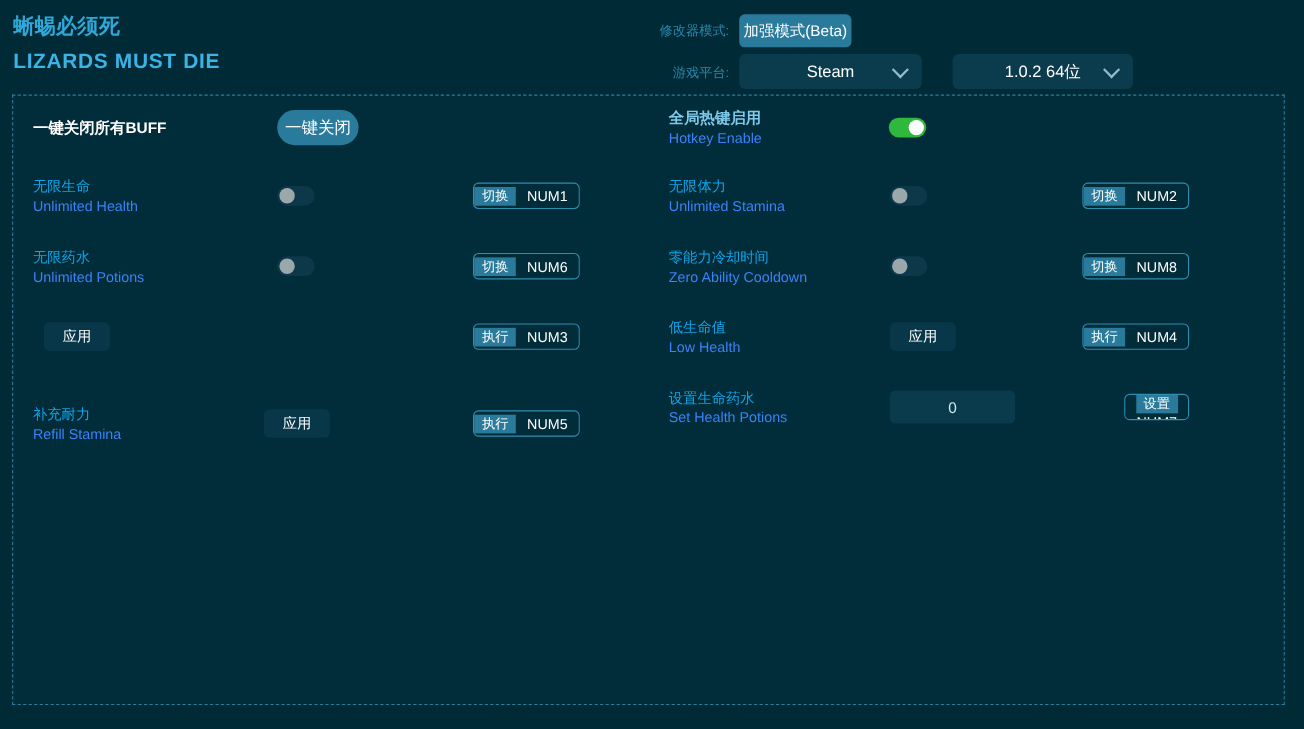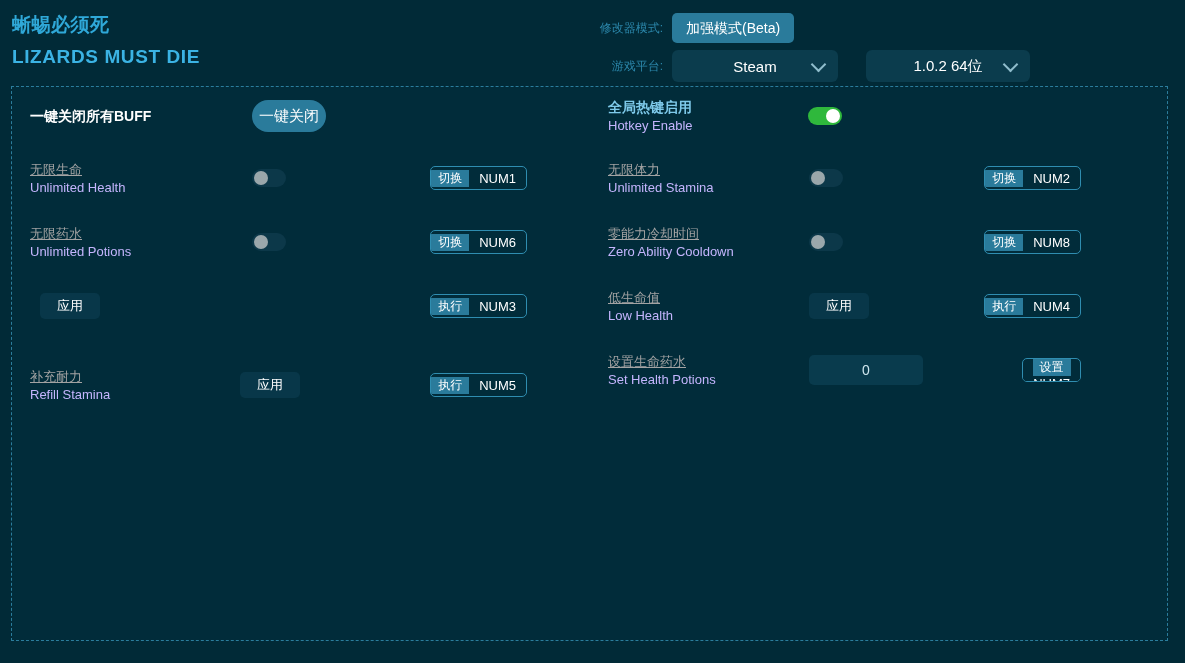--- a/index.html
+++ b/index.html
@@ -46,36 +46,36 @@
   }
 
   .header-controls {
     position: absolute;
     left: 586px;
     top: 13px;
     width: 590px;
   }
   .hc-row {
     display: flex;
-    align-items: center;
+    align-items: flex-end;
     height: 30px;
   }
   .hc-row + .hc-row { margin-top: 8px; }
   .hc-label {
     width: 86px;
     text-align: right;
     font-size: 12px;
     color: #2b87ab;
     padding-right: 9px;
     line-height: 30px;
     white-space: nowrap;
   }
   .mode-btn {
     height: 30px;
-    padding: 0 14px;
+    padding: 0 4px;
     background: #2a7b9b;
     color: #ffffff;
     border: none;
     border-radius: 5px;
     font-size: 14px;
     font-family: inherit;
     line-height: 30px;
     cursor: pointer;
     white-space: nowrap;
   }
@@ -132,28 +132,27 @@
     display: flex;
     align-items: center;
   }
 
   .labels {
     width: 200px;
     flex: none;
   }
   .label-cn {
     font-size: 13px;
-    color: #a3a3a3;
+    color: #0ea5e9;
     line-height: 18px;
     white-space: nowrap;
-    text-decoration: underline;
   }
   .label-en {
     font-size: 13px;
-    color: #c4b5fd;
+    color: #3b82f6;
     line-height: 17px;
     white-space: nowrap;
   }
   .label-top-cn {
     font-size: 14px;
     font-weight: bold;
     color: #7ec9ea;
     line-height: 19px;
     white-space: nowrap;
   }

